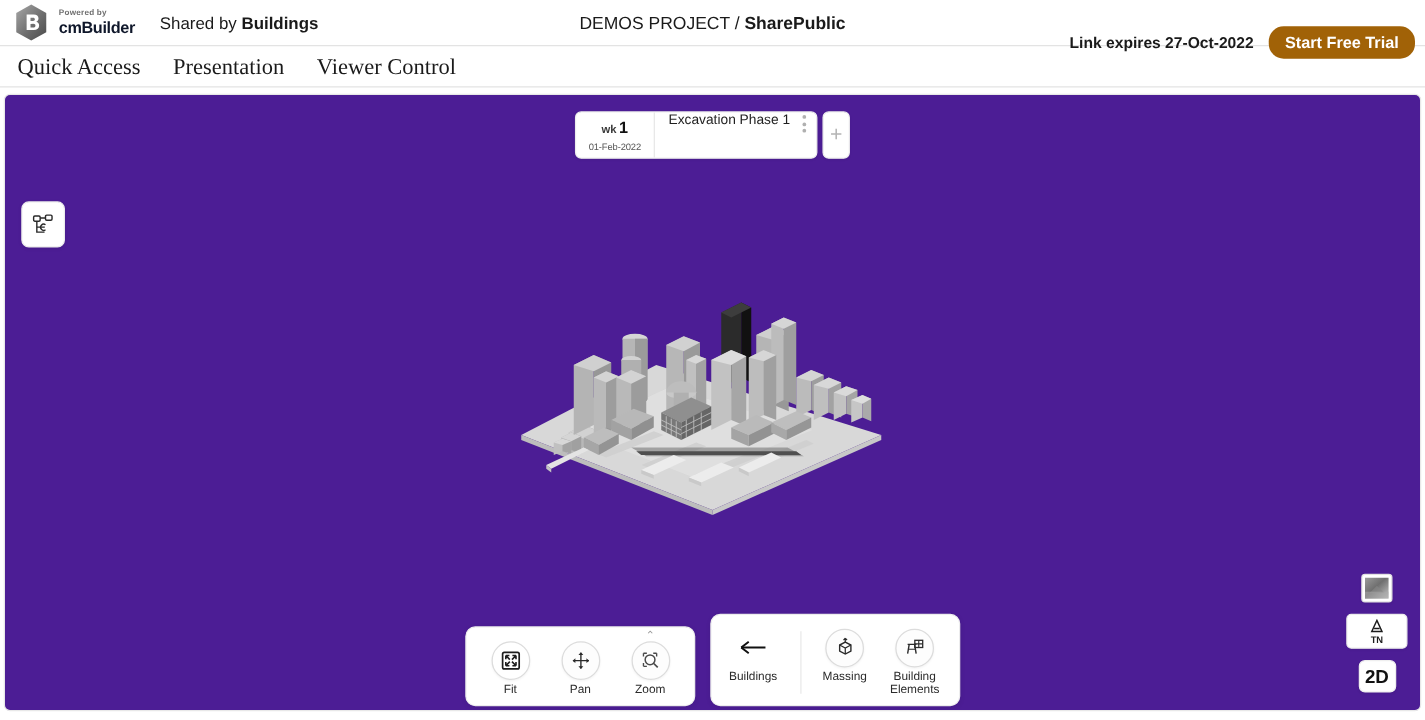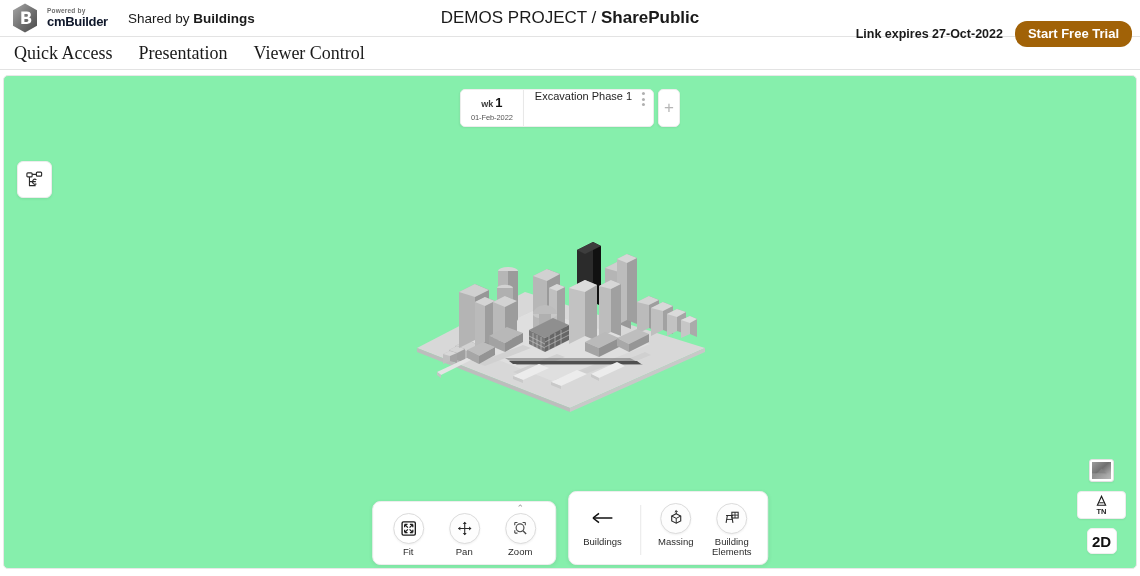--- a/index.html
+++ b/index.html
@@ -38,21 +38,21 @@
     margin-left: 20px;
     font-size: 13.5px; color: #1a1a1a; font-weight: 400;
     white-space: nowrap;
   }
   .shared-by b { font-weight: 700; }
 
   .center-title {
     position: absolute;
     left: 50%; top: 50%;
     transform: translate(-50%, -50%);
-    font-size: 17px; color: #1a1a1a; white-space: nowrap;
+    font-size: 14px; color: #1a1a1a; white-space: nowrap;
   }
   .center-title .proj { font-weight: 400; }
   .center-title .share { font-weight: 700; }
 
   .header-right {
     position: absolute; right: 8px; top: 50%;
     transform: translateY(-50%);
     display: flex; align-items: center; gap: 12px; margin-top: 16px;
   }
   .link-expires {
@@ -80,21 +80,21 @@
     font-family: "Liberation Serif", serif;
     font-size: 18px; color: #1a1a1a;
     cursor: pointer; white-space: nowrap;
   }
 
   
   .viewport {
     position: relative;
     margin: 5px 3px 3px 3px;
     height: 494px;
-    background: #86efac;
+    background: #4c1d95;
     border: 1px solid #e8e8e8;
     border-radius: 5px;
     overflow: hidden;
   }
 
   .tree-btn {
     position: absolute; left: 13px; top: 85px;
     width: 35px; height: 37px;
     background: #fff;
     border: 1px solid #ececec;

